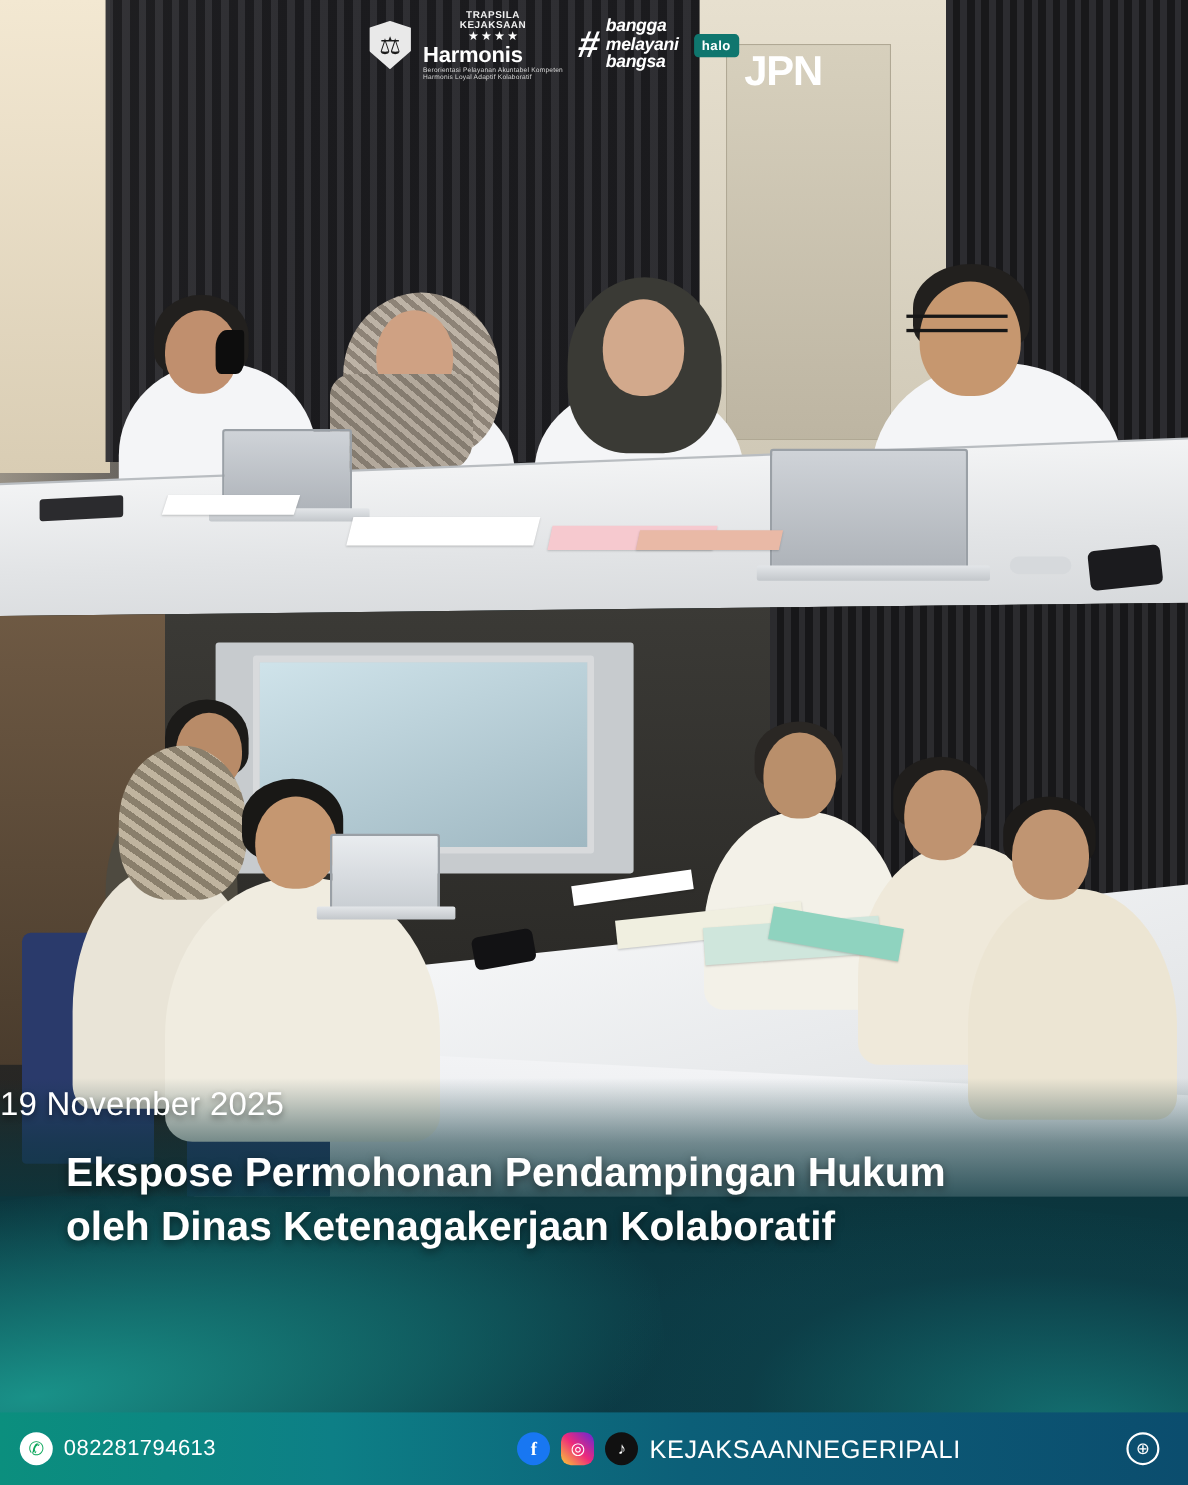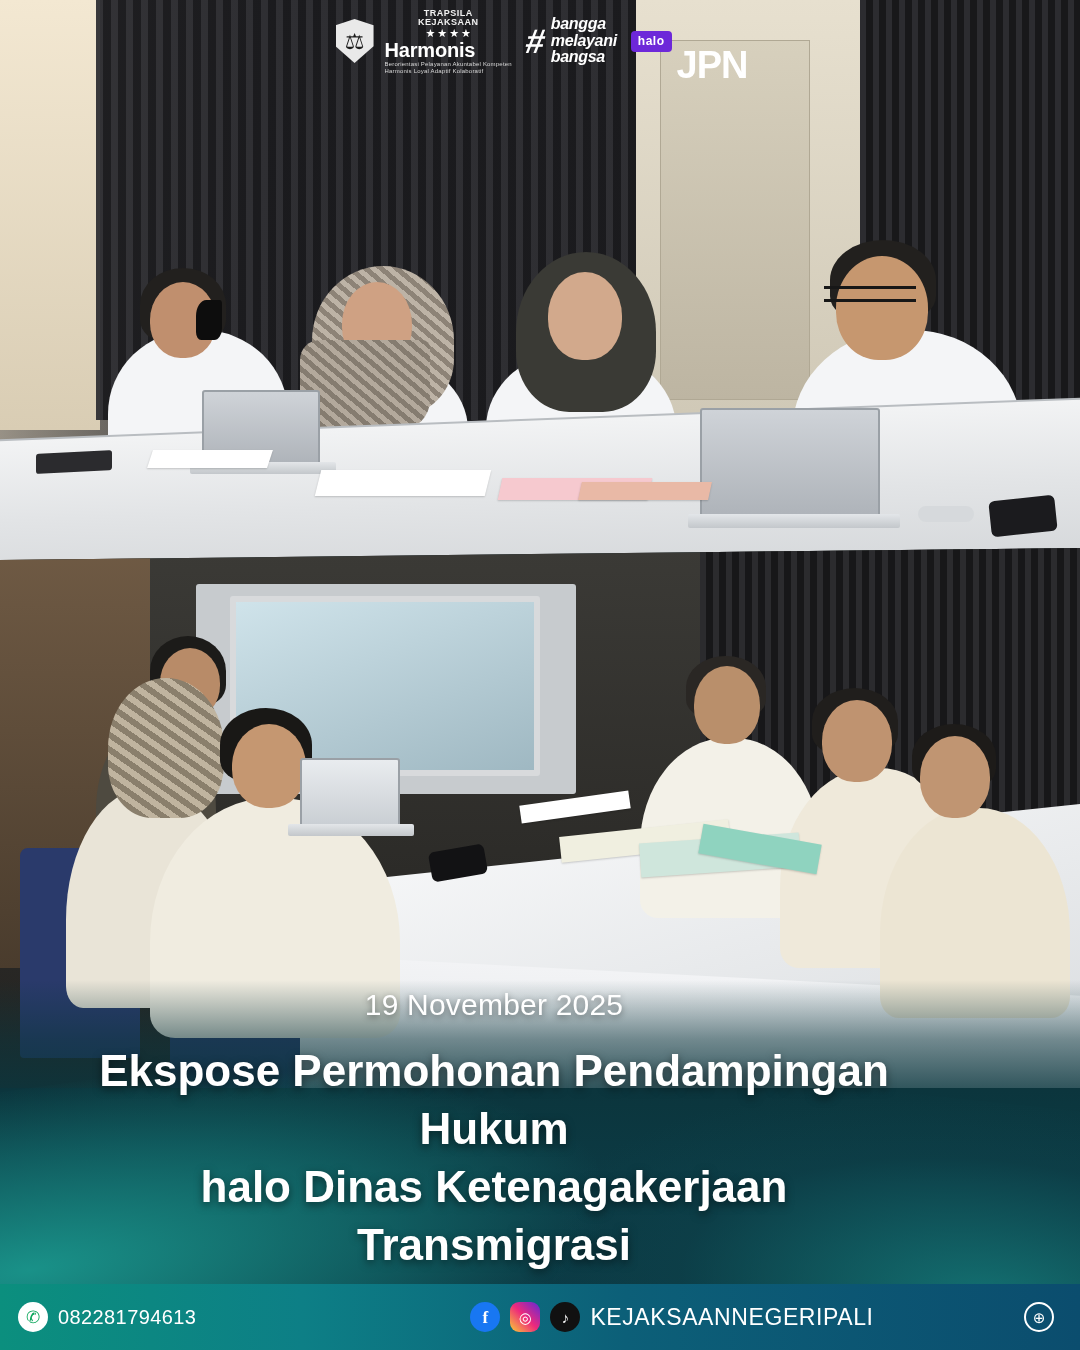--- a/index.html
+++ b/index.html
@@ -63,21 +63,21 @@
   }
   .bangga-text { line-height:1.05;font-style:italic; }
   .bangga-text span {
     display:block; font-size:16px; font-weight:bold; color:#ffffff;
     letter-spacing:-0.3px;
   }
 
   
   .lg-jpn { display:flex; align-items:center; gap:5px; }
   .halo-pill {
-    background:#6d28d9; color:#fff; font-size:12px; font-weight:bold;
+    background:#0f766e; color:#fff; font-size:12px; font-weight:bold;
     padding:3px 7px 4px; border-radius:4px; letter-spacing:0.5px;
   }
   .jpn {
     font-size:38px; font-weight:bold; color:#ffffff; line-height:0.85;
     letter-spacing:-1px;
     margin-top:48px;
   }
 
   
   .photo1 {
@@ -169,27 +169,27 @@
     position:absolute; left:-120px; top:1060px; width:720px; height:300px; z-index:4;
     background:radial-gradient(ellipse at 20% 60%, rgba(26,150,140,0.95) 0%, rgba(20,120,118,0.55) 45%, rgba(12,60,68,0) 72%);
     transform:rotate(-8deg);
   }
   .teal-swoosh2 {
     position:absolute; left:560px; top:1090px; width:620px; height:280px; z-index:4;
     background:radial-gradient(ellipse at 70% 70%, rgba(22,130,128,0.75) 0%, rgba(14,70,78,0.35) 50%, rgba(12,60,68,0) 75%);
     transform:rotate(6deg);
   }
 
-  .caption { position:absolute; left:0; top:988px; width:988px; z-index:6; text-align:center; }
+  .caption { position:absolute; left:0; top:988px; width:988px; z-index:6; text-align:left; }
   .caption .date {
     font-size:30px; color:#ffffff; font-weight:normal; letter-spacing:0.2px;
     text-shadow:0 2px 6px rgba(0,0,0,.45);
   }
   .caption .title {
-    margin-top:20px; font-size:44px; line-height:1.32; font-weight:bold; color:#ffffff;
+    margin-top:20px; font-size:37px; line-height:1.32; font-weight:bold; color:#ffffff;
     text-shadow:0 3px 8px rgba(0,0,0,.5); padding:0 60px;
   }
 
   
   .footer {
     position:absolute; left:0; bottom:0; width:1080px; height:66px; z-index:7;
     background:linear-gradient(90deg,#0b8f7e 0%, #0d7f86 28%, #0c5f78 58%, #0b4d6e 100%);
     display:flex; align-items:center; color:#fff;
   }
   .f-left { display:flex; align-items:center; gap:10px; padding-left:18px; width:320px; }
@@ -362,21 +362,21 @@
 </div>
 
 <div class="teal"></div>
 <div class="teal-swoosh"></div>
 <div class="teal-swoosh2"></div>
 
 <div class="caption">
   <div class="date">19 November 2025</div>
   <div class="title">
     <div>Ekspose Permohonan Pendampingan Hukum</div>
-    <div>halo Dinas Ketenagakerjaan Transmigrasi</div>
+    <div>oleh Dinas Ketenagakerjaan Kolaboratif</div>
   </div>
 </div>
 
 <div class="footer">
   <div class="f-left">
     <div class="circ ic-wa">✆</div>
     <div class="f-text">082281794613</div>
   </div>
   <div class="f-mid">
     <div class="circ ic-fb">f</div>

